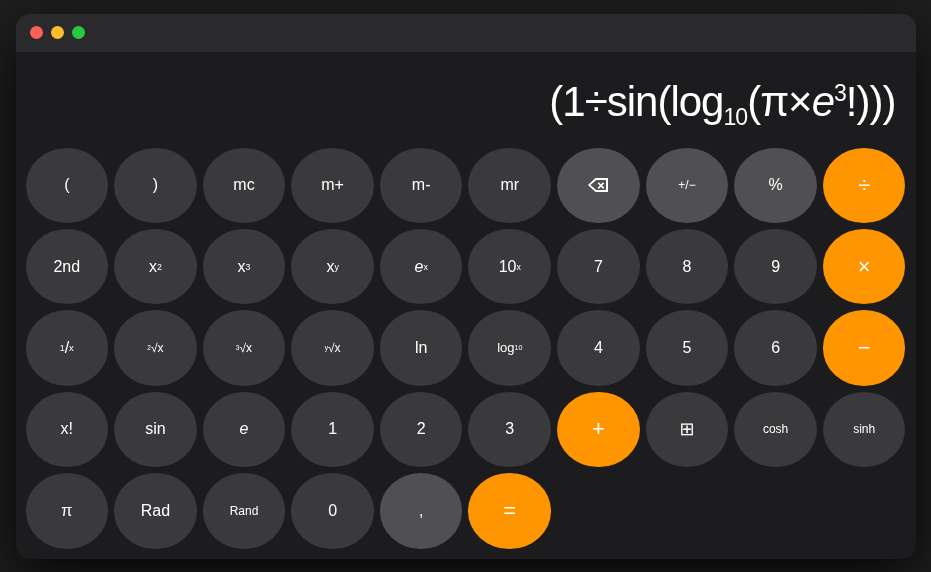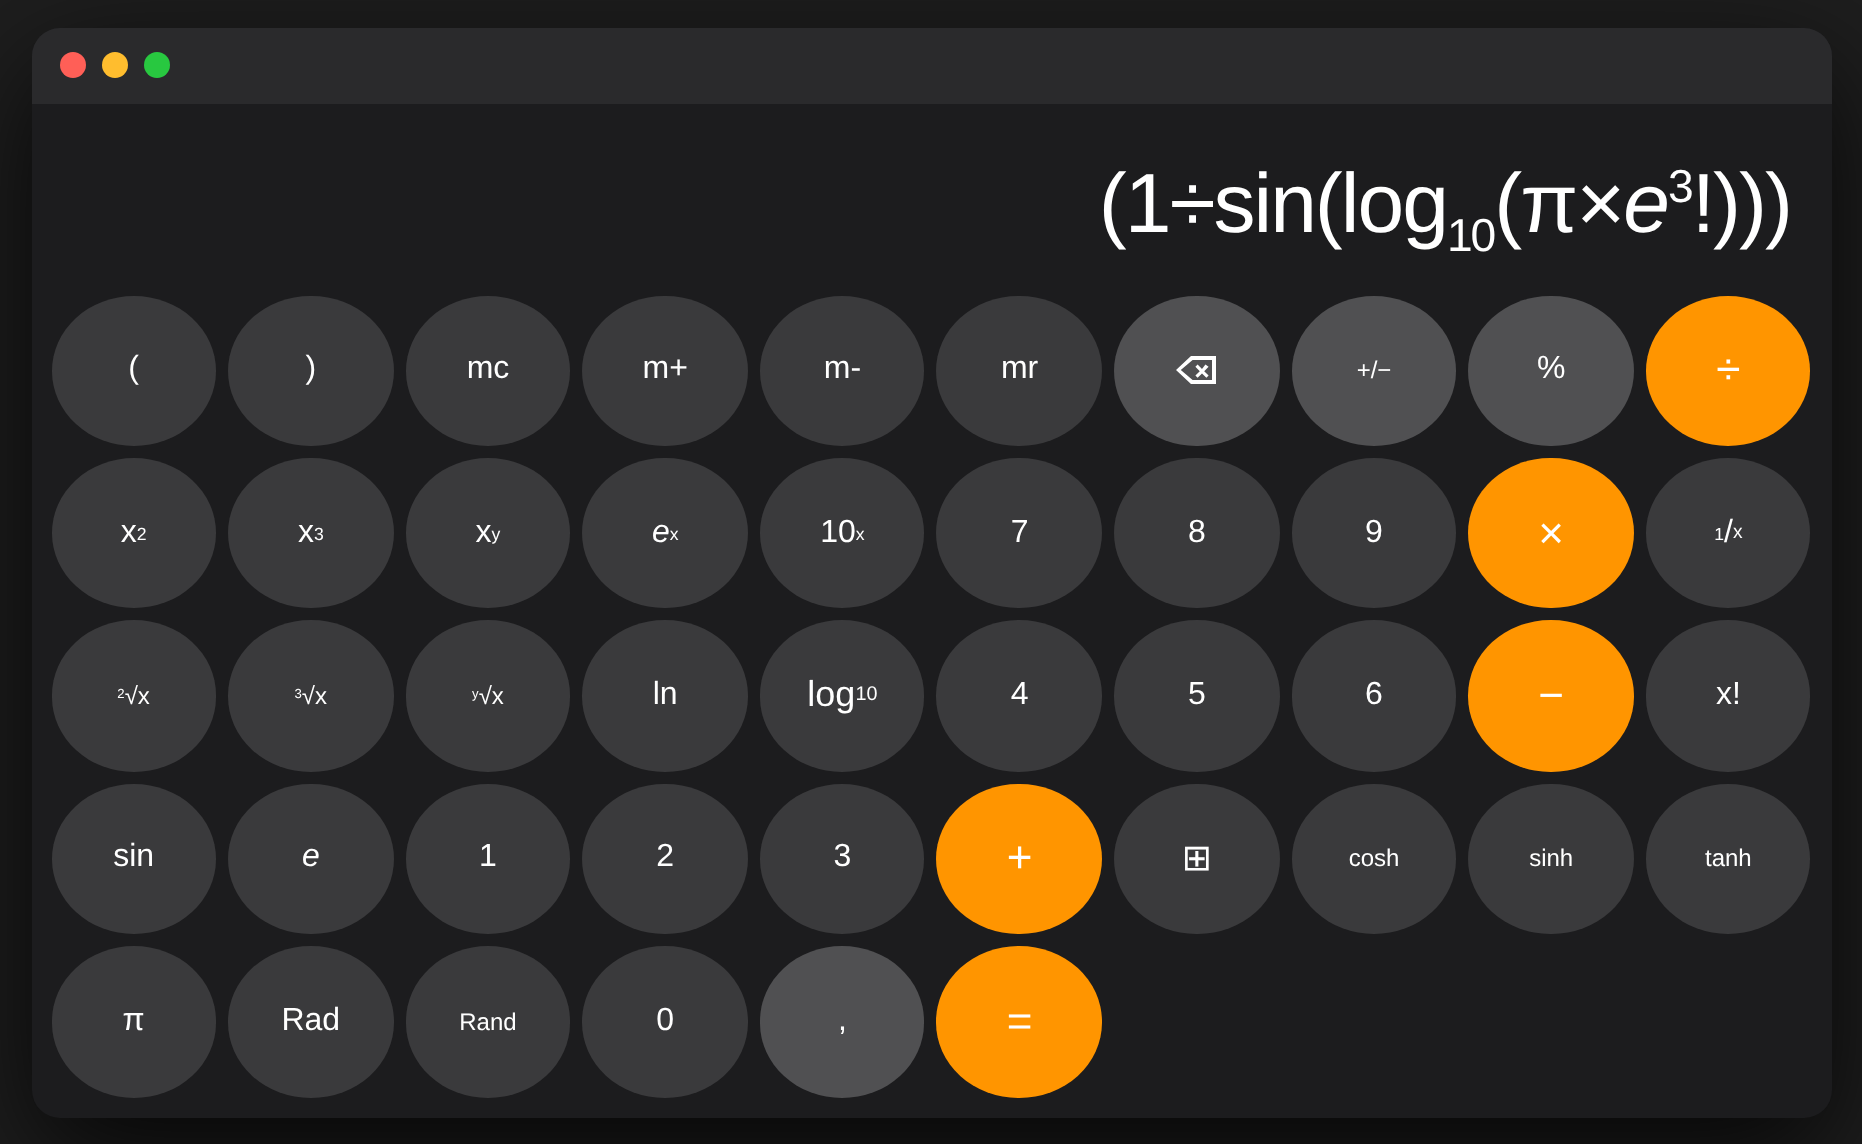--- a/index.html
+++ b/index.html
@@ -107,21 +107,21 @@
       color: #ffffff;
       font-size: 22px;
       font-weight: 300;
     }
 
     .btn-small-text {
       font-size: 12px;
     }
 
     .btn-medium-text {
-      font-size: 18px;
+      font-size: 13px;
     }
 
     .btn sup {
       font-size: 0.55em;
       vertical-align: super;
     }
 
     .btn sub {
       font-size: 0.6em;
       vertical-align: sub;
@@ -151,20 +151,21 @@
       <button class="btn btn-dark">m-</button>
       <button class="btn btn-dark">mr</button>
       <button class="btn btn-medium">
         <svg width="20" height="14" viewBox="0 0 20 14" fill="white">
           <path d="M7.5 0L0 7l7.5 7H20V0H7.5zm10.5 12H8.3L2.4 7l5.9-5H18v10zm-3.3-7.7L13 6.5l-2.2-2.2-1.1 1.1L11.9 7.6l-2.2 2.2 1.1 1.1L13 8.7l2.2 2.2 1.1-1.1-2.2-2.2 2.2-2.2z"></path>
         </svg>
       </button>
       <button class="btn btn-medium btn-small-text">+/−</button>
       <button class="btn btn-medium">%</button>
       <button class="btn btn-orange">÷</button>
+      <button class="btn btn-dark">2nd</button>
       <button class="btn btn-dark">x<sup>2</sup></button>
       <button class="btn btn-dark">x<sup>3</sup></button>
       <button class="btn btn-dark">x<sup>y</sup></button>
       <button class="btn btn-dark">
         <i>e</i>
         <sup>x</sup>
       </button>
       <button class="btn btn-dark">10<sup>x</sup></button>
       <button class="btn btn-dark">7</button>
       <button class="btn btn-dark">8</button>
@@ -185,21 +186,20 @@
       <button class="btn btn-dark">
         <i>e</i>
       </button>
       <button class="btn btn-dark">1</button>
       <button class="btn btn-dark">2</button>
       <button class="btn btn-dark">3</button>
       <button class="btn btn-orange">+</button>
       <button class="btn btn-dark" style="font-size: 18px;">⊞</button>
       <button class="btn btn-dark btn-small-text">cosh</button>
       <button class="btn btn-dark btn-small-text">sinh</button>
-      <button class="btn btn-dark btn-small-text">tanh</button>
       <button class="btn btn-dark">π</button>
       <button class="btn btn-dark">Rad</button>
       <button class="btn btn-dark btn-small-text">Rand</button>
       <button class="btn btn-dark">0</button>
       <button class="btn btn-medium">,</button>
       <button class="btn btn-orange">=</button>
     </div>
 </div>
 
 </body></html>

